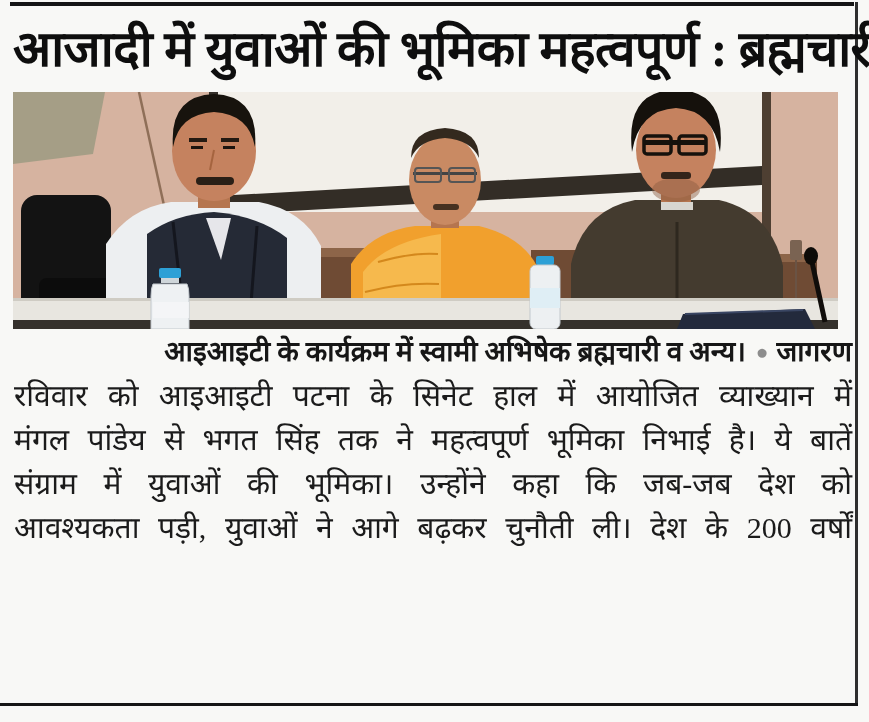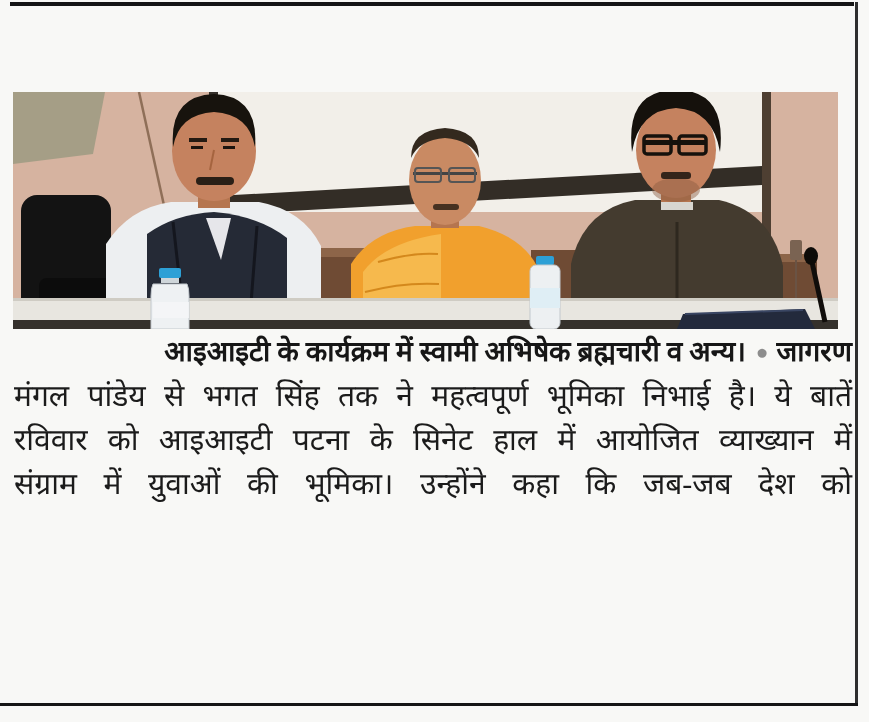--- a/index.html
+++ b/index.html
@@ -48,20 +48,21 @@
 </style>
 </head>
 <body>
 
 <div class="page">
 
   <div class="rule rule-top"></div>
   <div class="rule rule-right"></div>
   <div class="rule rule-bottom"></div>
 
+  <div class="headline">आजादी में युवाओं की भूमिका महत्वपूर्ण : ब्रह्मचारी</div>
 
   <div class="photo">
     <svg viewBox="0 0 825 237" preserveAspectRatio="none">
 
       <g>
         <rect x="0" y="0" width="825" height="237" fill="#d6b3a0"></rect>
         <path d="M0,0 L92,0 L80,62 L0,72 Z" fill="#a59e86"></path>
         <line x1="126" y1="0" x2="152" y2="118" stroke="#8f6f58" stroke-width="2.5"></line>
       </g>
 
@@ -166,18 +167,19 @@
         <ellipse cx="798" cy="164" rx="7" ry="9" fill="#0d0b08"></ellipse>
       </g>
     </svg>
   </div>
 
   <div class="caption">
     <span>आइआइटी के कार्यक्रम में स्वामी अभिषेक ब्रह्मचारी व अन्य।</span><span class="bullet">●</span><span>जागरण</span>
   </div>
 
   <div class="body">
+    <div class="bodyline">रविवार को आइआइटी पटना के सिनेट हाल में आयोजित व्याख्यान में</div>
     <div class="bodyline">मंगल पांडेय से भगत सिंह तक ने महत्वपूर्ण भूमिका निभाई है। ये बातें</div>
-    <div class="bodyline">रविवार को आइआइटी पटना के सिनेट हाल में आयोजित व्याख्यान में</div>
     <div class="bodyline">संग्राम में युवाओं की भूमिका। उन्होंने कहा कि जब-जब देश को</div>
+    <div class="bodyline">आवश्यकता पड़ी, युवाओं ने आगे बढ़कर चुनौती ली। देश के 200 वर्षों</div>
   </div>
 
 </div>
 
 </body></html>

